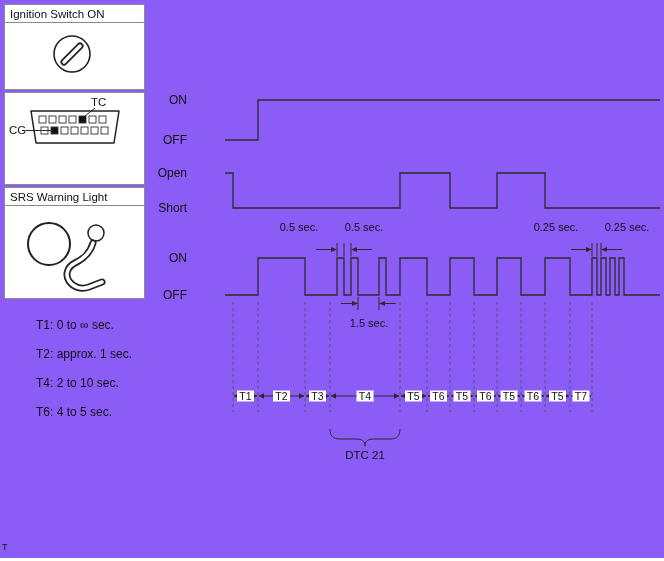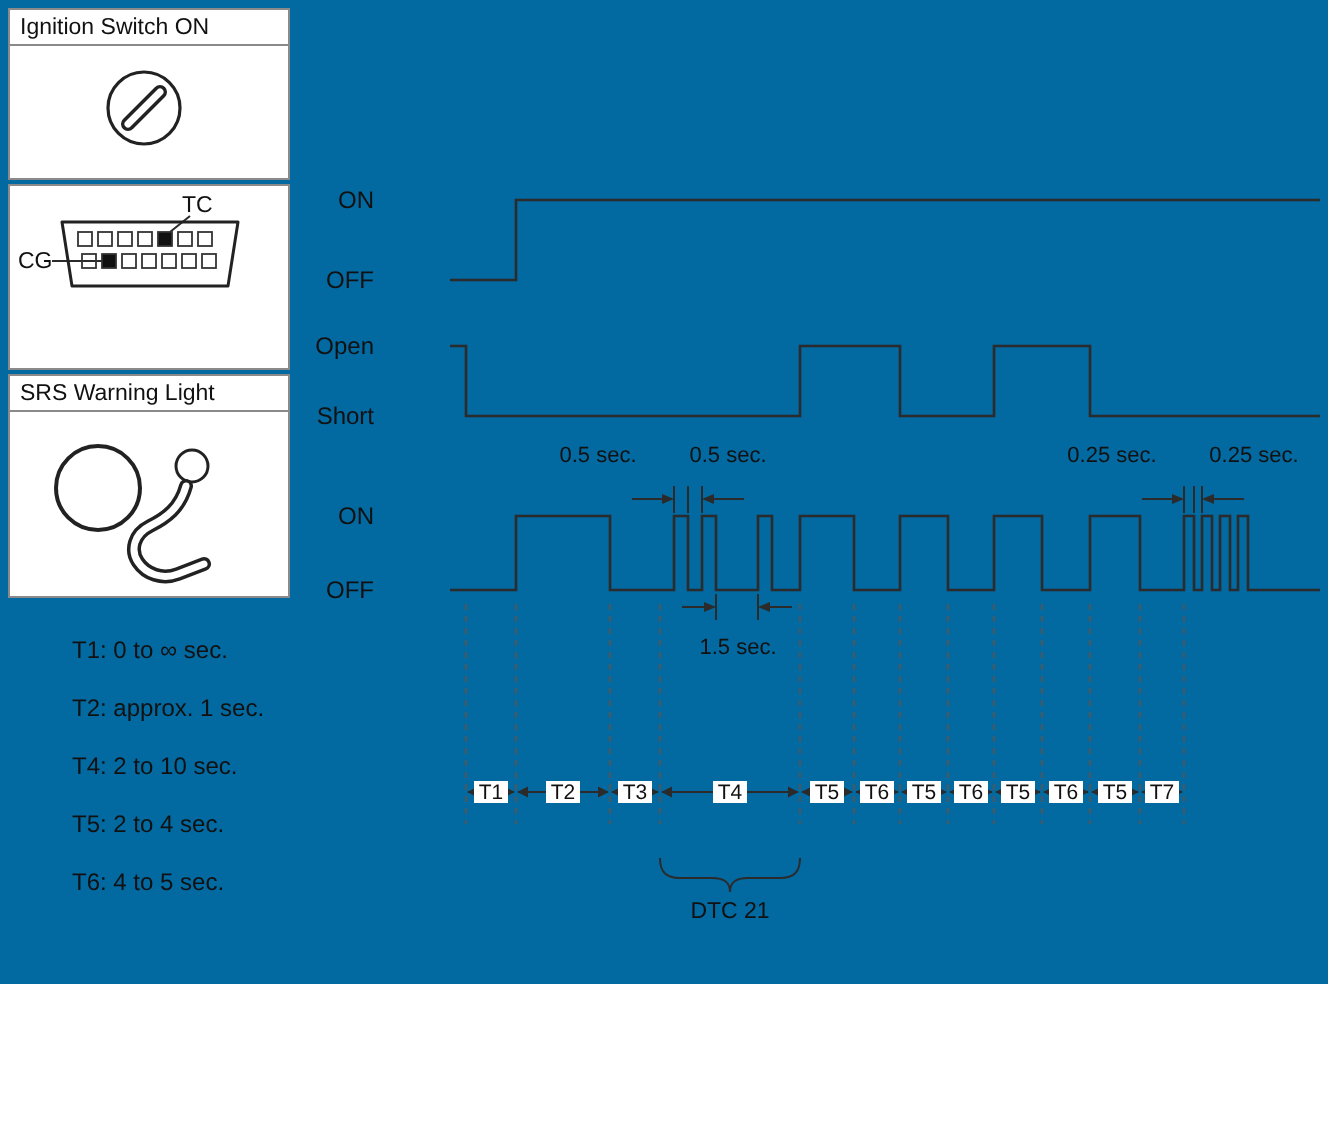--- a/index.html
+++ b/index.html
@@ -1,17 +1,17 @@
 <!DOCTYPE html>
 <html><head>
 <meta charset="utf-8">
 <style>
   html,body{margin:0;padding:0;background:#fff}
   body{font-family:"Liberation Sans",sans-serif;color:#111}
-  #stage{position:relative;width:664px;height:492px;background:#0369a1;overflow:hidden}
+  #stage{position:relative;width:664px;height:558px;background:#8b5cf6;overflow:hidden}
   .panel{position:absolute;left:4px;width:141px;border:1px solid #8a8a8a;background:#fff;box-sizing:border-box}
   .panel-title{font-size:11.5px;padding:3px 5px 2px 5px;border-bottom:1px solid #8a8a8a;white-space:nowrap}
   .panel-body{display:block}
   .panel-body svg{display:block}
   #legend{position:absolute;left:36px;top:311px;font-size:12px;line-height:29px;white-space:nowrap}
   #corner-mark{position:absolute;left:2px;top:542px;font-size:9px}
   #diagram-svg{position:absolute;left:0;top:0}
   .wave{fill:none;stroke:#2b2b2b;stroke-width:1.3}
   .dash{stroke:#555;stroke-width:0.9;stroke-dasharray:3 3}
   .thin{stroke:#2b2b2b;stroke-width:1;fill:none}
@@ -76,21 +76,20 @@
         <path d="M88 37 C85 48 78 53 70 57 C62 61 60 69 64 75 C68 81 76 84 84 81 L97 76" fill="none" stroke="#222" stroke-width="7" stroke-linecap="round" stroke-linejoin="round"></path>
         <path d="M88 37 C85 48 78 53 70 57 C62 61 60 69 64 75 C68 81 76 84 84 81 L97 76" fill="none" stroke="#fff" stroke-width="3.5" stroke-linecap="round" stroke-linejoin="round"></path>
       </svg>
     </div>
   </div>
 
   <div id="legend">
     <div>T1: 0 to ∞ sec.</div>
     <div>T2: approx. 1 sec.</div>
     <div>T4: 2 to 10 sec.</div>
-    <div>T5: 2 to 4 sec.</div>
     <div>T6: 4 to 5 sec.</div>
   </div>
 
   <div id="corner-mark">T</div>
 
   <svg id="diagram-svg" width="664" height="561" viewBox="0 0 664 561">
     <g id="g-dashes">
         <line x1="233" y1="302" x2="233" y2="412" class="dash"></line>
         <line x1="258" y1="302" x2="258" y2="412" class="dash"></line>
         <line x1="305" y1="302" x2="305" y2="412" class="dash"></line>

